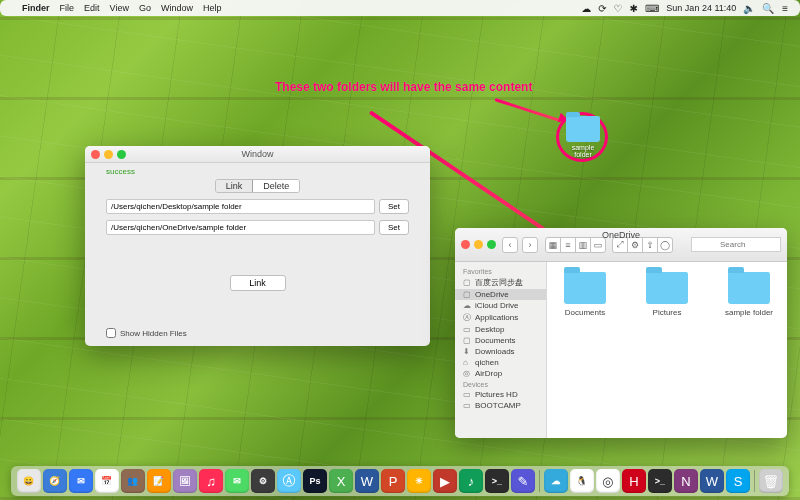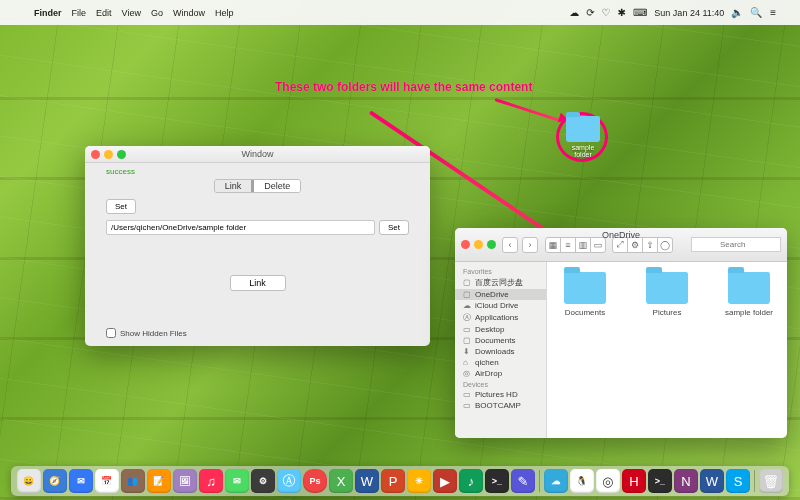--- a/index.html
+++ b/index.html
@@ -8,22 +8,22 @@
       background: linear-gradient(135deg,#7fb82e 0%,#95c942 15%,#6fa827 30%,#88be3a 45%,#5b9120 60%,#7cb534 75%,#9bcc4b 100%);
     }
     
     .field-lines { position:absolute; inset:0; pointer-events:none;
       background:
         repeating-linear-gradient(8deg,rgba(255,255,255,.06) 0 1px,transparent 1px 40px),
         repeating-linear-gradient(98deg,rgba(0,0,0,.08) 0 1px,transparent 1px 60px),
         repeating-linear-gradient(0deg,rgba(60,40,20,.15) 0 3px,transparent 3px 80px);
     }
     
-    .menubar { position:absolute; top:0; left:0; right:0; height:25px; background:rgba(248,248,248,.95);
-      display:flex; align-items:center; font-size:9px; color:#222; padding:0 24px; }
+    .menubar { position:absolute; top:0; left:0; right:0; height:16px; background:rgba(248,248,248,.95);
+      display:flex; align-items:center; font-size:9px; color:#222; padding:0 12px;border-radius:6px; }
     .menubar .apple { font-size:11px; margin-right:10px; }
     .menubar .mitem { margin-right:10px; }
     .menubar .right { margin-left:auto; display:flex; gap:7px; align-items:center; }
     .menubar .status-icon { font-size:10px; }
     
     .annotation { position:absolute; top:80px; left:275px; color:#ff0070; font-size:12px; font-weight:600;
       text-shadow:0 0 1px rgba(255,255,255,.5); }
     .arrow1 { position:absolute; top:98px; left:495px; width:80px; height:26px; }
     .arrow1::before { content:''; position:absolute; top:0; left:0; width:70px; height:3px;
       background:linear-gradient(to right,#ff0070,#ff4060); border-radius:3px; transform:rotate(18deg); transform-origin:left; }
@@ -51,21 +51,21 @@
       display:flex; align-items:center; padding:0 6px; position:relative; border-bottom:1px solid #d0d0d0;}
     .traffic { display:flex; gap:4px; }
     .tl { width:9px; height:9px; border-radius:50%; }
     .tl.r{background:#ff5f57;} .tl.y{background:#ffbd2e;} .tl.g{background:#28c940;}
     .titlebar .ttl { position:absolute; left:0; right:0; text-align:center; font-size:9px; color:#555; }
     .link-body { flex:1; padding:4px 21px 8px; display:flex; flex-direction:column; font-size:9px; color:#333;}
     .success { color:#34a020; font-size:8px; margin-bottom:1px; }
     .tabbar { align-self:center; display:flex; border:1px solid #bfbfbf; border-radius:3px; overflow:hidden; margin:2px 0 6px; }
     .tabbar .tab { padding:1px 10px; font-size:9px; background:#fff; cursor:pointer; }
     .tabbar .tab.active { background:#e9e9e9; }
-    .tabbar .tab + .tab { border-left:3px solid #a3a3a3; }
+    .tabbar .tab + .tab { border-left:1px solid #a3a3a3; }
     .pathrow { display:flex; gap:4px; margin-bottom:6px; }
     .pathrow input { flex:1; height:15px; font-size:8px; padding:0 4px; border:1px solid #c8c8c8; border-radius:2px; background:#fff;}
     .setbtn { width:30px; height:15px; font-size:8px; background:#fff; border:1px solid #bfbfbf; border-radius:3px; cursor:pointer;}
     .linkbtn { align-self:center; margin-top:34px; width:56px; height:16px; font-size:9px; background:#fff;
       border:1px solid #bfbfbf; border-radius:3px; cursor:pointer;}
     .showhidden { margin-top:auto; display:flex; align-items:flex-end; gap:4px; font-size:8px; color:#444; }
     .showhidden input { width:10px; height:10px; }
     
     .finder-window { position:absolute; top:228px; left:455px; width:332px; height:210px;
       background:#fff; border-radius:5px; box-shadow:0 10px 30px rgba(0,0,0,.35); display:flex; flex-direction:column; overflow:hidden;}
@@ -148,20 +148,21 @@
     </div>
     <div class="ttl">Window</div>
   </div>
   <div class="link-body">
     <div class="success">success</div>
     <div class="tabbar">
       <div class="tab active">Link</div>
       <div class="tab">Delete</div>
     </div>
     <div class="pathrow">
+      <input value="/Users/qichen/Desktop/sample folder" style="">
       <button class="setbtn">Set</button>
     </div>
     <div class="pathrow">
       <input value="/Users/qichen/OneDrive/sample folder" style="">
       <button class="setbtn">Set</button>
     </div>
     <button class="linkbtn">Link</button>
     <label class="showhidden">
       <input type="checkbox" style="">
       <span>Show Hidden Files</span>
@@ -267,21 +268,21 @@
     <div class="dicon" style="background: rgb(60, 125, 217); font-size: 9px; font-weight: 700;">🧭</div>
     <div class="dicon" style="background: rgb(52, 120, 246); font-size: 9px; font-weight: 700;">✉︎</div>
     <div class="dicon" style="background: rgb(255, 255, 255); color: rgb(51, 51, 51); font-size: 9px; font-weight: 700;">📅</div>
     <div class="dicon" style="background: rgb(143, 106, 83); font-size: 9px; font-weight: 700;">👥</div>
     <div class="dicon" style="background: rgb(255, 149, 0); font-size: 9px; font-weight: 700;">📝</div>
     <div class="dicon" style="background: rgb(160, 128, 192); font-size: 9px; font-weight: 700;">🖼</div>
     <div class="dicon" style="background: rgb(255, 45, 85); font-size: 13px;">♫</div>
     <div class="dicon" style="background: rgb(76, 217, 100); font-size: 9px; font-weight: 700;">✉︎</div>
     <div class="dicon" style="background: rgb(60, 60, 60); font-size: 9px; font-weight: 700;">⚙︎</div>
     <div class="dicon" style="background: rgb(90, 200, 250); font-size: 13px;">Ⓐ</div>
-    <div class="dicon" style="background: #ef4444; font-size: 9px; font-weight: 700; border-radius: 10px;">Ps</div>
+    <div class="dicon" style="background: #0f172a; font-size: 9px; font-weight: 700;">Ps</div>
     <div class="dicon" style="background: rgb(76, 175, 80); font-size: 13px;">X</div>
     <div class="dicon" style="background: rgb(43, 87, 154); font-size: 13px;">W</div>
     <div class="dicon" style="background: rgb(210, 71, 38); font-size: 13px;">P</div>
     <div class="dicon" style="background: rgb(255, 180, 0); font-size: 9px; font-weight: 700;">☀︎</div>
     <div class="dicon" style="background: rgb(192, 57, 43); font-size: 13px;">▶</div>
     <div class="dicon" style="background: rgb(15, 157, 88); font-size: 13px;">♪</div>
     <div class="dicon" style="background: rgb(44, 44, 44); font-size: 9px; font-weight: 700;">&gt;_</div>
     <div class="dicon" style="background: rgb(88, 86, 214); font-size: 13px;">✎</div>
     <div class="sep"></div>
     <div class="dicon" style="background: rgb(52, 170, 220); font-size: 9px; font-weight: 700;">☁︎</div>

